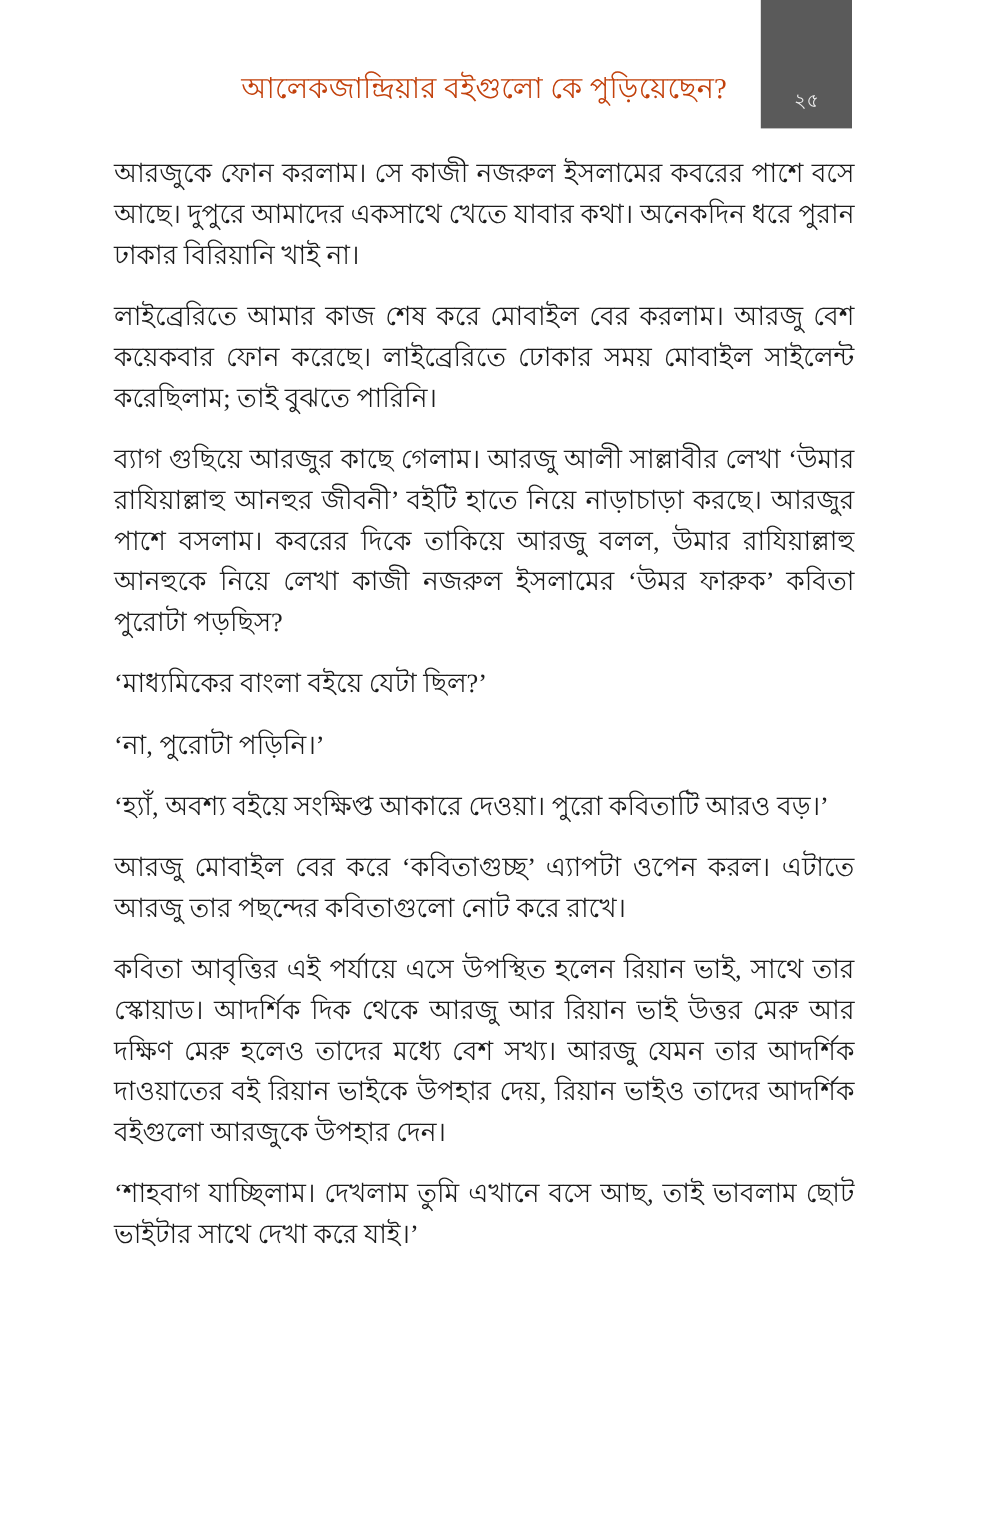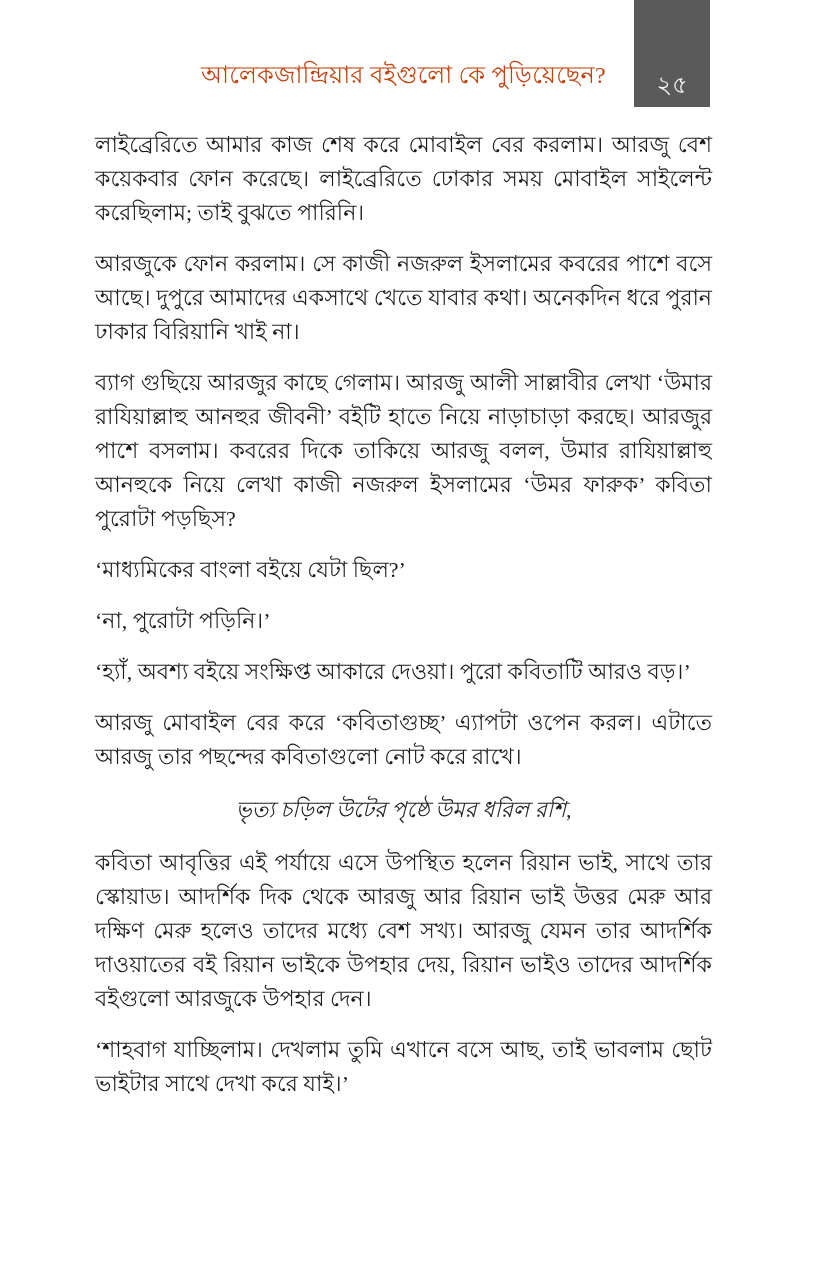--- a/index.html
+++ b/index.html
@@ -32,21 +32,21 @@
     height: 107px;
     background: #5a5a5a;
     display: flex;
     align-items: flex-end;
     justify-content: center;
     box-sizing: border-box;
     padding-bottom: 10px;
   }
   .page-number {
     color: #f2f2f2;
-    font-size: 24px;
+    font-size: 16px;
     line-height: 24px;
   }
   .content {
     position: absolute;
     top: 128px;
     left: 95px;
     width: 617px;
     font-size: 22px;
     line-height: 34px;
     text-align: justify;
@@ -67,37 +67,36 @@
 <div class="page">
 
   <div class="running-head">আলেকজান্দ্রিয়ার বইগুলো কে পুড়িয়েছেন?</div>
 
   <div class="corner-box">
     <span class="page-number">২৫</span>
   </div>
 
   <div class="content">
 
+    <p class="para">আরজুকে ফোন করলাম। সে কাজী নজরুল ইসলামের কবরের পাশে বসে আছে। দুপুরে আমাদের একসাথে খেতে যাবার কথা। অনেকদিন ধরে পুরান ঢাকার বিরিয়ানি খাই না।</p>
+
     <p class="para">লাইব্রেরিতে আমার কাজ শেষ করে মোবাইল বের করলাম। আরজু বেশ কয়েকবার ফোন করেছে। লাইব্রেরিতে ঢোকার সময় মোবাইল সাইলেন্ট করেছিলাম; তাই বুঝতে পারিনি।</p>
-
-    <p class="para">আরজুকে ফোন করলাম। সে কাজী নজরুল ইসলামের কবরের পাশে বসে আছে। দুপুরে আমাদের একসাথে খেতে যাবার কথা। অনেকদিন ধরে পুরান ঢাকার বিরিয়ানি খাই না।</p>
 
     <p class="para">ব্যাগ গুছিয়ে আরজুর কাছে গেলাম। আরজু আলী সাল্লাবীর লেখা ‘উমার রাযিয়াল্লাহু আনহুর জীবনী’ বইটি হাতে নিয়ে নাড়াচাড়া করছে। আরজুর পাশে বসলাম। কবরের দিকে তাকিয়ে আরজু বলল, উমার রাযিয়াল্লাহু আনহুকে নিয়ে লেখা কাজী নজরুল ইসলামের ‘উমর ফারুক’ কবিতা পুরোটা পড়ছিস?</p>
 
     <p class="para">‘মাধ্যমিকের বাংলা বইয়ে যেটা ছিল?’</p>
 
     <p class="para">‘না, পুরোটা পড়িনি।’</p>
 
     <p class="para">‘হ্যাঁ, অবশ্য বইয়ে সংক্ষিপ্ত আকারে দেওয়া। পুরো কবিতাটি আরও বড়।’</p>
 
     <p class="para">আরজু মোবাইল বের করে ‘কবিতাগুচ্ছ’ এ্যাপটা ওপেন করল। এটাতে আরজু তার পছন্দের কবিতাগুলো নোট করে রাখে।</p>
 
 
     <div class="verse">
-      <span class="verse-line">ভৃত্য চড়িল উটের পৃষ্ঠে উমর ধরিল রশি,</span>
     </div>
 
     <p class="para">কবিতা আবৃত্তির এই পর্যায়ে এসে উপস্থিত হলেন রিয়ান ভাই, সাথে তার স্কোয়াড। আদর্শিক দিক থেকে আরজু আর রিয়ান ভাই উত্তর মেরু আর দক্ষিণ মেরু হলেও তাদের মধ্যে বেশ সখ্য। আরজু যেমন তার আদর্শিক দাওয়াতের বই রিয়ান ভাইকে উপহার দেয়, রিয়ান ভাইও তাদের আদর্শিক বইগুলো আরজুকে উপহার দেন।</p>
 
     <p class="para">‘শাহবাগ যাচ্ছিলাম। দেখলাম তুমি এখানে বসে আছ, তাই ভাবলাম ছোট ভাইটার সাথে দেখা করে যাই।’</p>
 
   </div>
 </div>
 
 </body></html>

